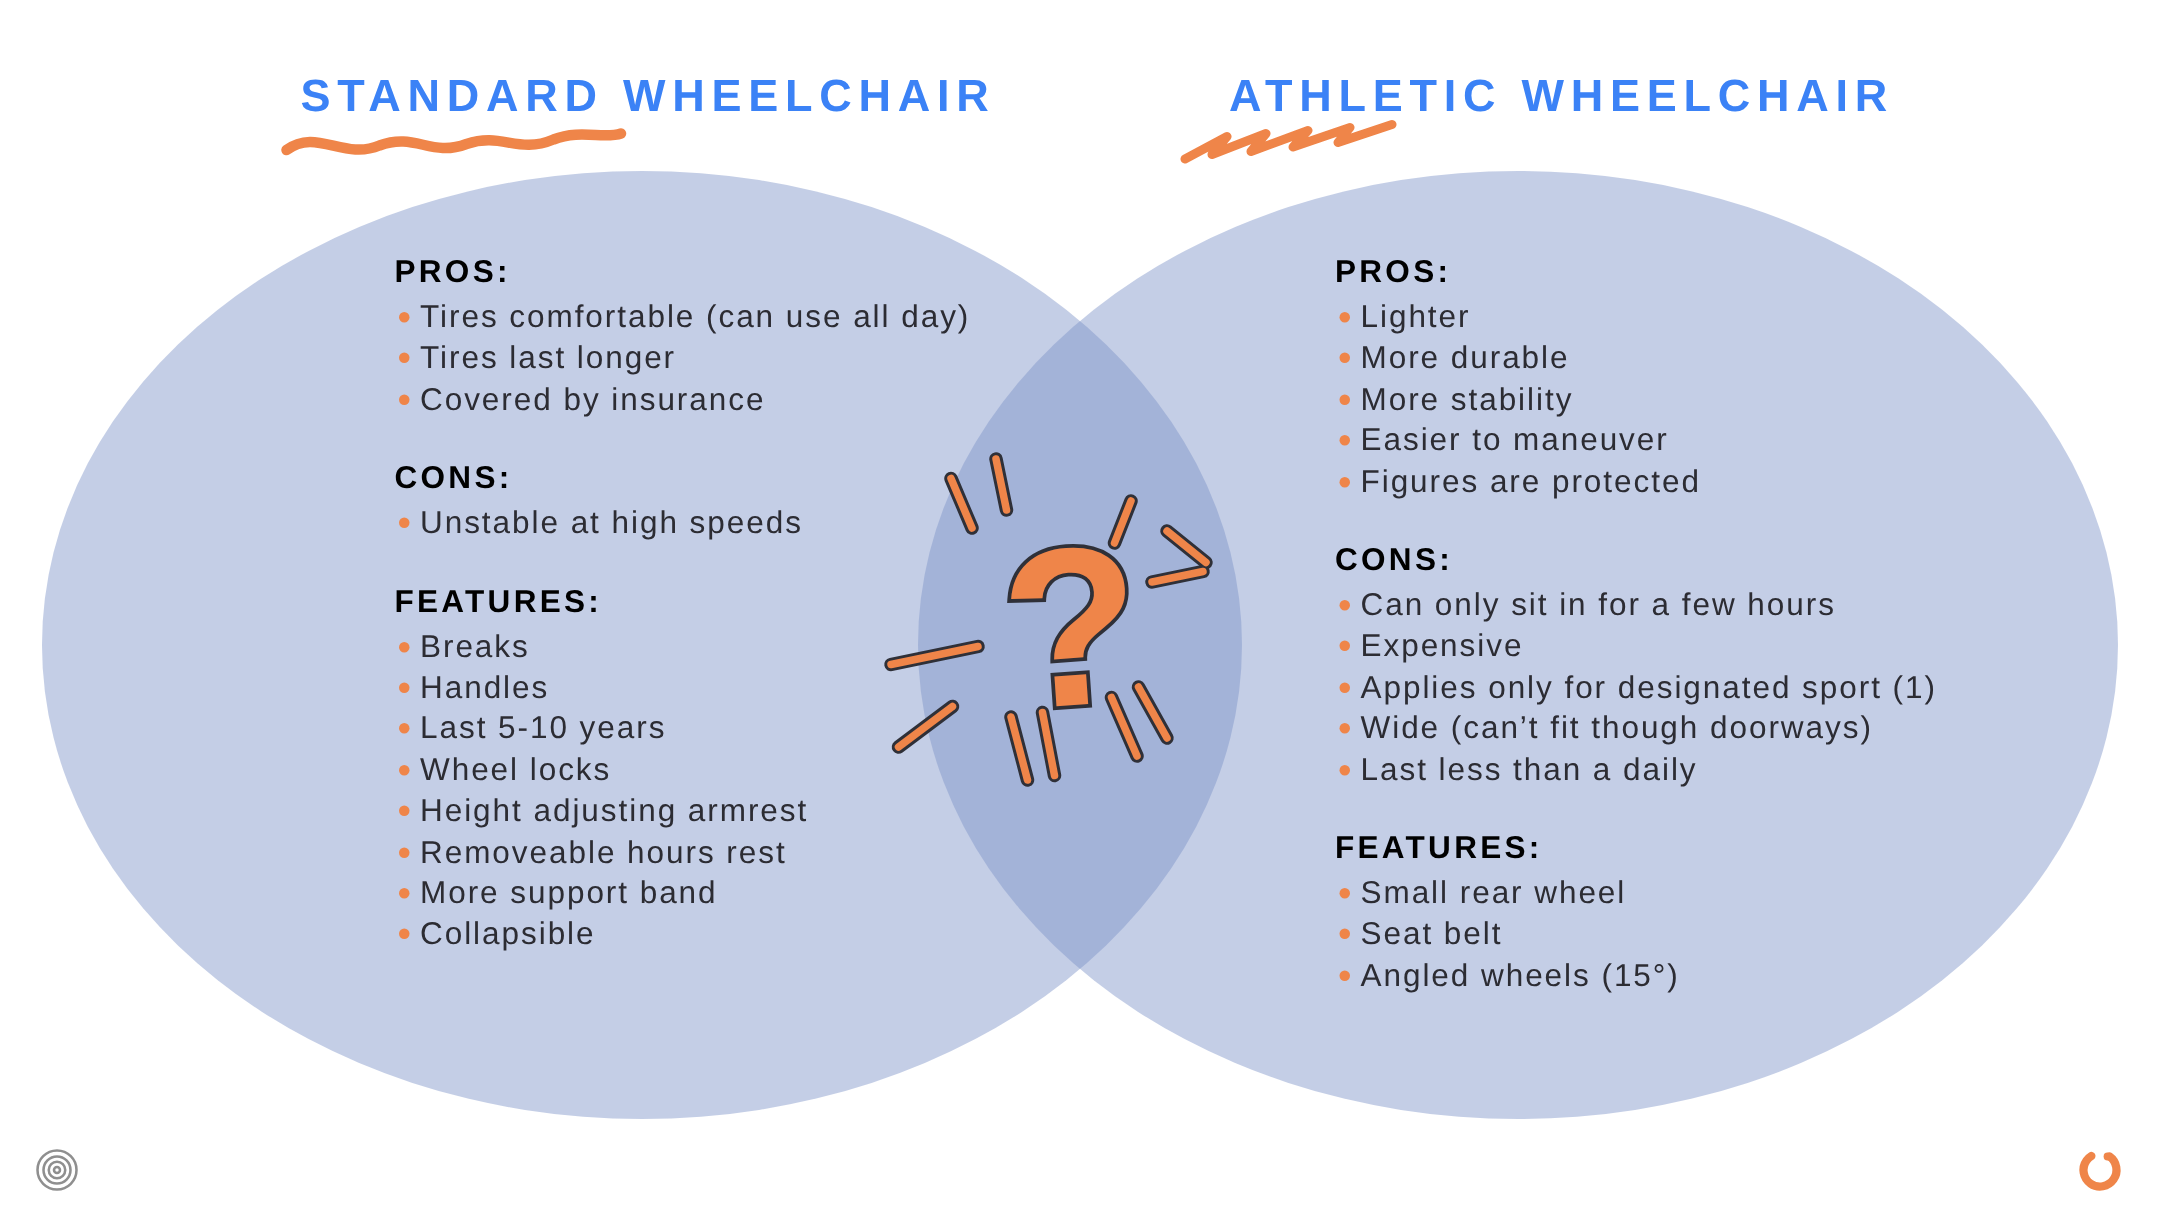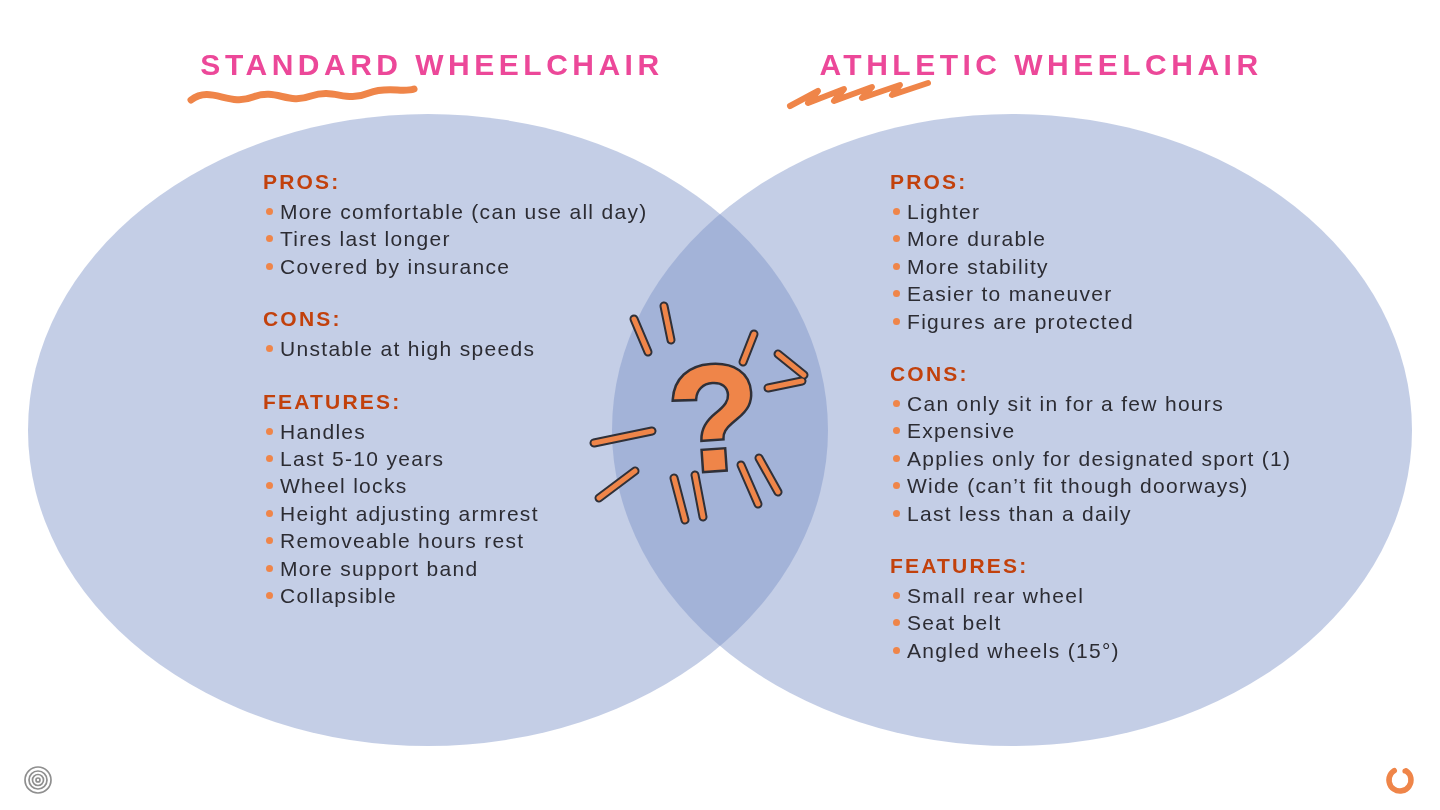--- a/index.html
+++ b/index.html
@@ -8,36 +8,36 @@
 
   
   .ellipse{position:absolute;width:800px;height:632px;border-radius:50%;
            background:rgba(124,146,199,0.45);}
   .ellipse.left{left:28px;top:114px;}
   .ellipse.right{left:612px;top:114px;}
 
   
   .title{position:absolute;top:48px;transform:translateX(-50%);
          font-size:30px;font-weight:bold;letter-spacing:4.5px;
-         color:#ec4899;white-space:nowrap;}
+         color:#3b82f6;white-space:nowrap;}
   .title.left{left:432px;}
   .title.right{left:1041px;}
 
   .squiggle{position:absolute;}
   .squiggle.left{left:185px;top:80px;}
   .squiggle.right{left:782px;top:78px;}
 
   
   .content{position:absolute;width:640px;font-size:21px;letter-spacing:1.3px;
            color:#2c2c33;z-index:3;}
   .content.left{left:263px;top:170px;}
   .content.right{left:890px;top:170px;}
   .content section{margin-bottom:27px;}
   .content h3{margin:0 0 4px 0;font-size:21px;font-weight:bold;
-              letter-spacing:2.2px;color:#c2410c;}
+              letter-spacing:2.2px;color:#000000;}
   .content ul{list-style:none;margin:0;padding:0 0 0 17px;}
   .content li{position:relative;line-height:27.4px;white-space:nowrap;}
   .content li::before{content:"";position:absolute;left:-14px;top:10px;
                       width:7px;height:7px;border-radius:50%;background:#ef8549;}
 
   .qmark-burst{position:absolute;left:572px;top:292px;z-index:4;}
 
   .corner-logo{position:absolute;}
   .corner-logo.bl{left:18px;top:760px;}
   .corner-logo.br{left:1382px;top:762px;}
@@ -57,34 +57,35 @@
     <path d="M6 20 C 26 5, 44 27, 68 17 C 92 8, 102 25, 126 16 C 150 8, 160 23, 184 13 C 202 6, 218 13, 229 9" fill="none" stroke="#ef8549" stroke-width="7" stroke-linecap="round"></path>
   </svg>
   <svg class="squiggle right" width="165" height="34" viewBox="0 0 165 34">
     <path d="M8 28 L36 13 L26 25 L62 11 L52 23 L90 9 L80 20 L118 7 L110 17 L146 5" fill="none" stroke="#ef8549" stroke-width="6" stroke-linecap="round" stroke-linejoin="round"></path>
   </svg>
 
   <div class="content left">
     <section>
       <h3>PROS:</h3>
       <ul>
-          <li>More comfortable (can use all day)</li>
+          <li>Tires comfortable (can use all day)</li>
           <li>Tires last longer</li>
           <li>Covered by insurance</li>
         </ul>
     </section>
     <section>
       <h3>CONS:</h3>
       <ul>
           <li>Unstable at high speeds</li>
         </ul>
     </section>
     <section>
       <h3>FEATURES:</h3>
       <ul>
+          <li>Breaks</li>
           <li>Handles</li>
           <li>Last 5-10 years</li>
           <li>Wheel locks</li>
           <li>Height adjusting armrest</li>
           <li>Removeable hours rest</li>
           <li>More support band</li>
           <li>Collapsible</li>
         </ul>
     </section>
   </div>

